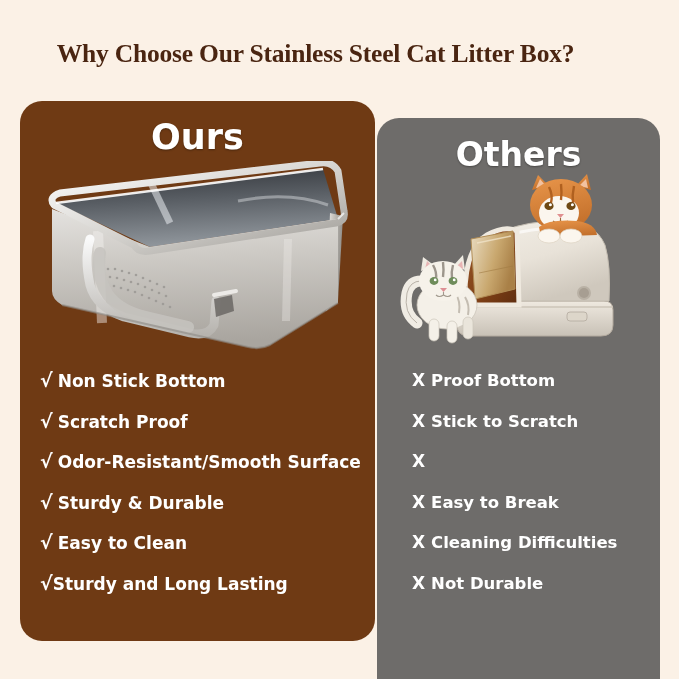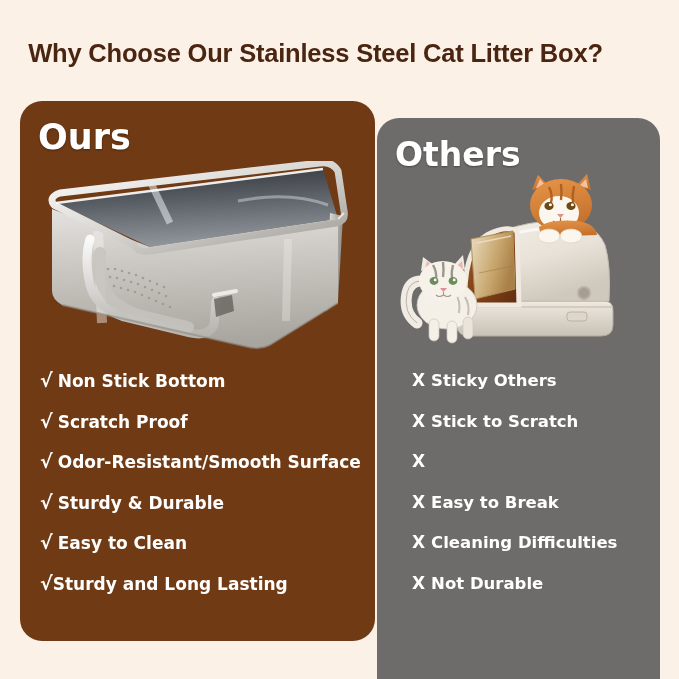--- a/index.html
+++ b/index.html
@@ -27,21 +27,21 @@
     position: absolute;
     left: 0;
     top: 39px;
     width: 631px;
     text-align: center;
     font-size: 25.5px;
     font-weight: bold;
     color: #4a2511;
     letter-spacing: -0.2px;
     white-space: nowrap;
-    font-family: Liberation Sans, sans-serif;
+    font-family: Liberation Serif, serif;
   }
 
   
   #panel-others {
     position: absolute;
     left: 377px;
     top: 118px;
     width: 283px;
     height: 586px;
     background: #6e6c6a;
@@ -55,25 +55,25 @@
     width: 355px;
     height: 540px;
     background: #6f3a14;
     border-radius: 22px;
     overflow: hidden;
   }
 
   .panel-heading {
     position: absolute;
     width: 100%;
+    text-align: center;
     font-weight: bold;
     color: #ffffff;
     text-shadow: 0 1px 2px rgba(0,0,0,0.35);
     white-space: nowrap;
-    padding-left: 18px;
   }
   #heading-ours {
     top: 16px;
     font-size: 35px;
   }
   #heading-others {
     top: 17px;
     font-size: 33px;
   }
 
@@ -270,21 +270,21 @@
 
           <path d="M41 115 L48 115 L44.5 119 Z" fill="#dd8f94"></path>
           <path d="M44.5 119 L44.5 122 M44.5 122 Q40 125 37 122 M44.5 122 Q49 125 52 122" stroke="#a0988c" stroke-width="1.1" fill="none"></path>
         </g>
       </g>
     </svg>
 
     <ul class="feature-list" id="list-others">
       <li class="feature-item">
         <span class="mark">X</span>
-        <span>Sticky Others</span>
+        <span>Proof Bottom</span>
       </li>
       <li class="feature-item">
         <span class="mark">X</span>
         <span>Stick to Scratch</span>
       </li>
       <li class="feature-item">
         <span class="mark">X</span>
       </li>
       <li class="feature-item">
         <span class="mark">X</span>

